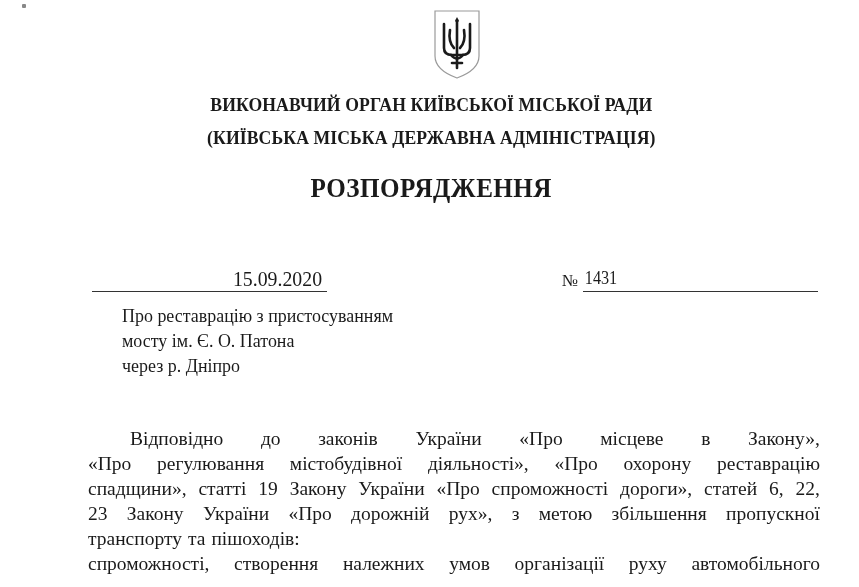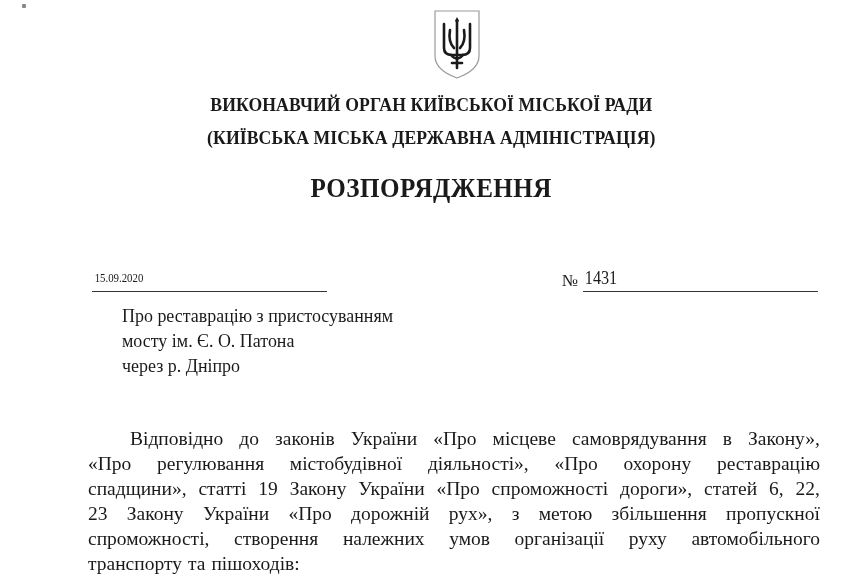--- a/index.html
+++ b/index.html
@@ -58,22 +58,22 @@
       transform: scaleX(0.93);
       transform-origin: 455px 0;
     }
     .date-field {
       position: absolute;
       left: 92px;
       top: 266px;
       width: 235px;
       height: 25px;
       border-bottom: 1px solid #333;
-      text-align: left;
-      font-size: 12px;
+      text-align: right;
+      font-size: 22px;
       line-height: 25px;
     }
     .date-field span { display: inline-block; transform: scaleX(0.9); }
     .num-sign {
       position: absolute;
       left: 562px;
       top: 270px;
       font-size: 17px;
       line-height: 22px;
     }
@@ -161,21 +161,20 @@
 </div>
 
 <div class="body-text" id="body-text">
     <div class="line first">
       <span class="w">Відповідно</span>
       <span class="w">до</span>
       <span class="w">законів</span>
       <span class="w">України</span>
       <span class="w">«Про</span>
       <span class="w">місцеве</span>
-      <span class="w">самоврядування</span>
       <span class="w">в</span>
       <span class="w">Закону»,</span>
     </div>
     <div class="line">
       <span class="w">«Про</span>
       <span class="w">регулювання</span>
       <span class="w">містобудівної</span>
       <span class="w">діяльності»,</span>
       <span class="w">«Про</span>
       <span class="w">охорону</span>
@@ -198,28 +197,28 @@
       <span class="w">23</span>
       <span class="w">Закону</span>
       <span class="w">України</span>
       <span class="w">«Про</span>
       <span class="w">дорожній</span>
       <span class="w">рух»,</span>
       <span class="w">з</span>
       <span class="w">метою</span>
       <span class="w">збільшення</span>
       <span class="w">пропускної</span>
+    </div>
+    <div class="line last">
+      <span class="w">транспорту</span>
+      <span class="w">та</span>
+      <span class="w">пішоходів:</span>
     </div>
     <div class="line">
       <span class="w">спроможності,</span>
       <span class="w">створення</span>
       <span class="w">належних</span>
       <span class="w">умов</span>
       <span class="w">організації</span>
       <span class="w">руху</span>
       <span class="w">автомобільного</span>
     </div>
-    <div class="line last">
-      <span class="w">транспорту</span>
-      <span class="w">та</span>
-      <span class="w">пішоходів:</span>
-    </div>
   </div>
 
 </body></html>

